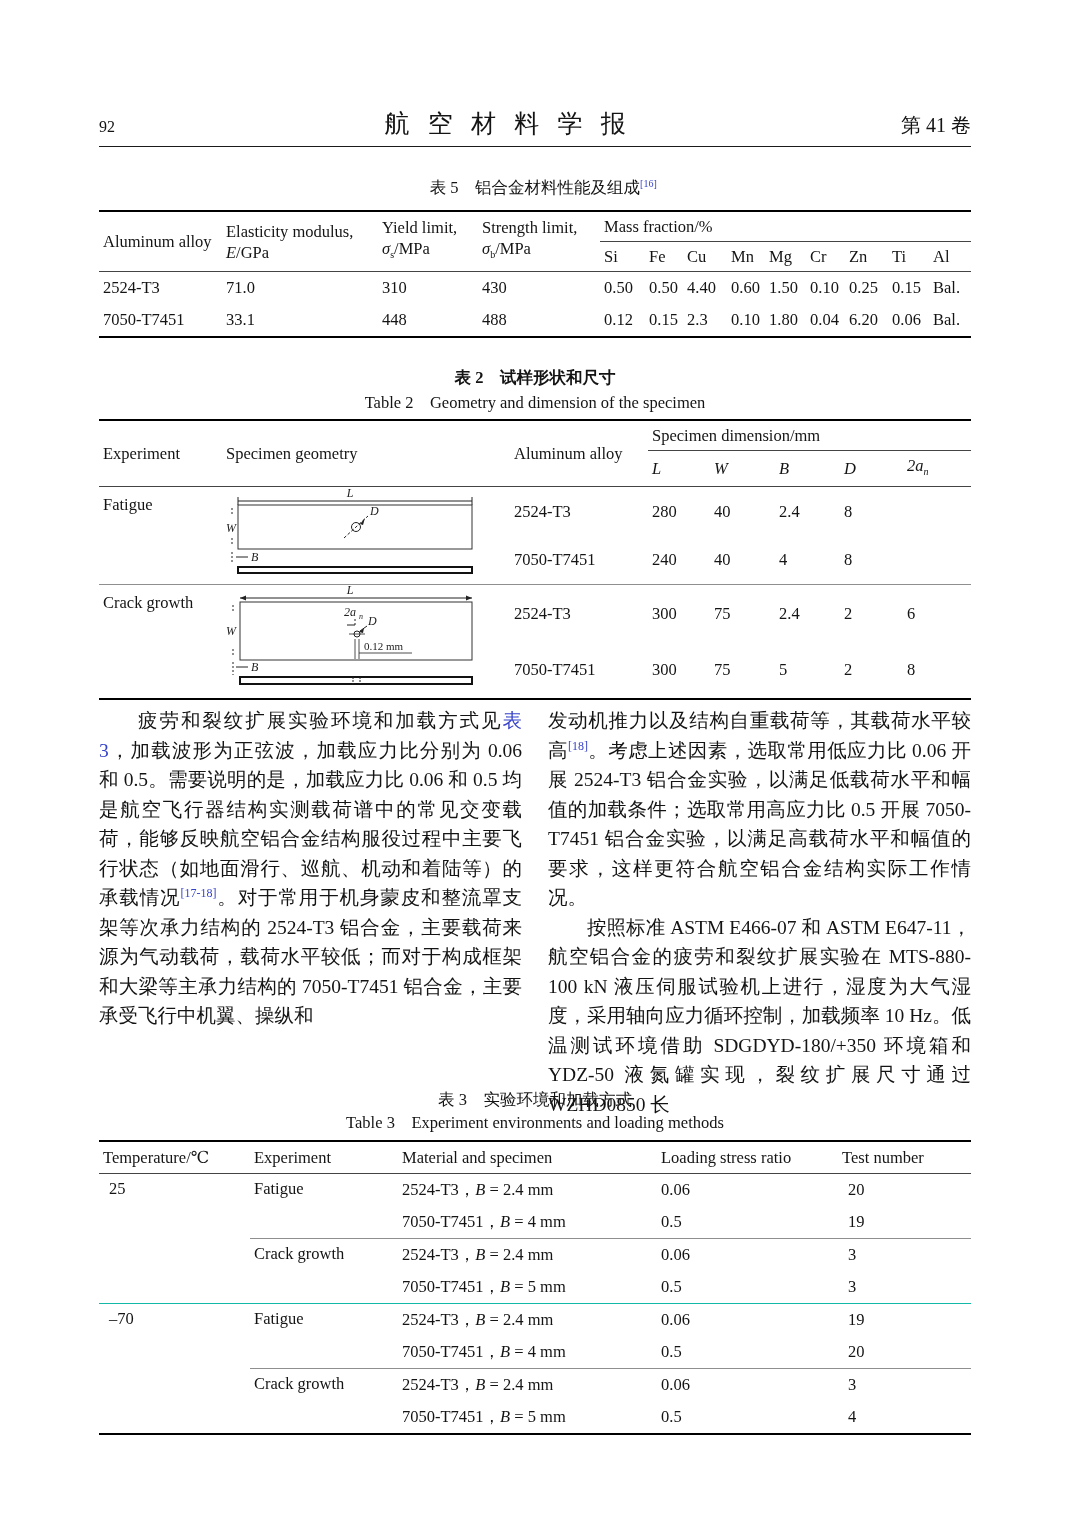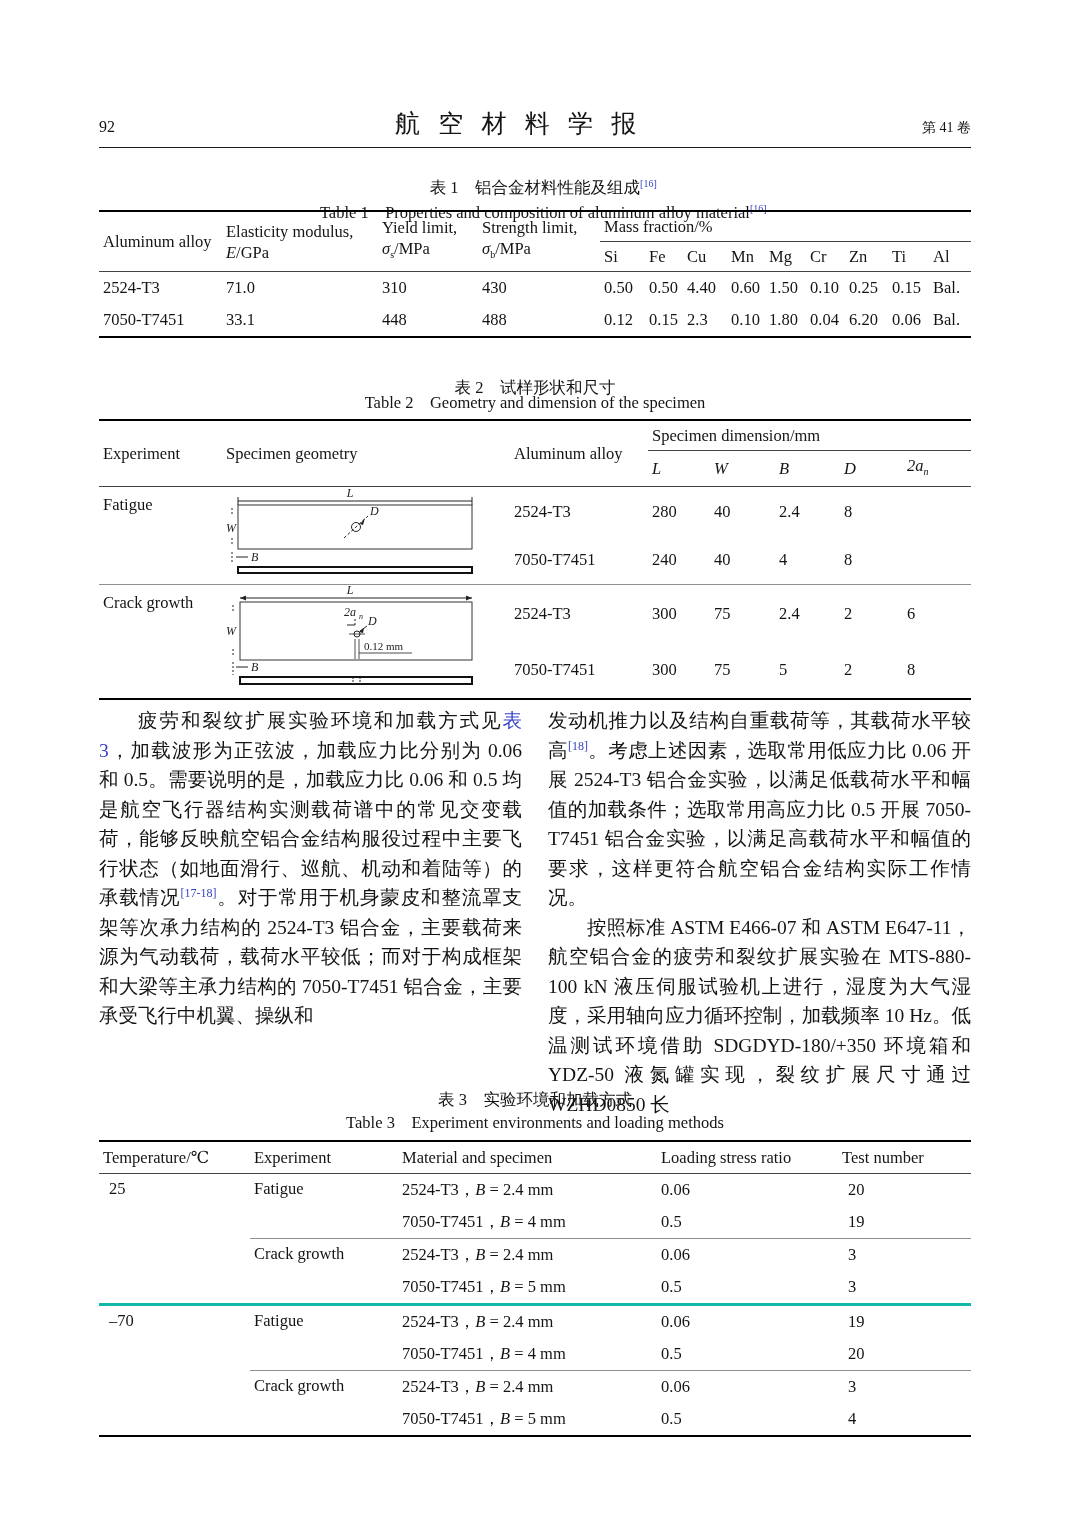--- a/index.html
+++ b/index.html
@@ -4,21 +4,21 @@
 <style>
   html,body{margin:0;padding:0;background:#e8e8e8;}
   .page{position:relative;width:1071px;height:1515px;background:#ffffff;margin:0 auto;
         font-family:"Liberation Serif","DejaVu Serif",serif;color:#141414;overflow:hidden;}
   .abs{position:absolute;}
   
   .pagehead{top:112px;left:99px;width:872px;display:flex;justify-content:space-between;
             align-items:baseline;border-bottom:1.5px solid #1a1a1a;padding-bottom:7px;line-height:24px;}
   .pagenum{font-size:16px;}
   .jtitle{font-size:25px;letter-spacing:6px;}
-  .volume{font-size:14px;}
+  .volume{font-size:20px;}
   
   .caption{left:99px;width:872px;text-align:center;font-size:16.5px;line-height:20px;white-space:pre-wrap;}
   .ref{color:#3642c8;font-size:10px;vertical-align:super;line-height:0;}
   
   .t{border-collapse:collapse;table-layout:fixed;width:872px;font-size:16.5px;
      border-top:2px solid #000;border-bottom:2px solid #000;}
   .t th{font-weight:normal;text-align:left;vertical-align:middle;padding:4px 0 4px 4px;line-height:21px;}
   .t td{text-align:left;vertical-align:middle;padding:0 0 0 4px;}
   .hrule{border-bottom:1px solid #444;}
   .var{font-style:italic;font-family:"Liberation Serif","DejaVu Serif",serif;}
@@ -41,41 +41,38 @@
   .col{width:423px;font-size:19.5px;line-height:29.5px;text-align:justify;}
   .col p{margin:0;}
   .col p.ind{text-indent:2em;}
   .link{color:#3642c8;}
   .supref{color:#3642c8;font-size:12px;vertical-align:super;line-height:0;}
   
   .t3{top:1140px;left:99px;}
   .t3 th{height:23px;}
   .t3 tbody td{height:32px;}
   .t3 tr.gsep td{border-top:1px solid #8f8f8f;}
-  .t3 tr.ssep td{border-top:3px solid #14b8a6;}
+  .t3 tr.ssep td{border-top:1px solid #14b8a6;}
   .t3 td.tempcell{vertical-align:top;padding-top:5px;padding-left:10px;}
   .t3 td.expcell{vertical-align:top;padding-top:5px;}
   .t3 td.numcell{padding-left:10px;}
 </style>
 </head>
 <body>
 
 <div class="page">
 
   <div class="abs pagehead">
     <span class="pagenum">92</span>
     <span class="jtitle">航 空 材 料 学 报</span>
     <span class="volume">第 41 卷</span>
   </div>
 
   <div class="abs caption" style="top:158px;">
-    <span>表 1　铝合金材料性能及组成</span><span class="ref">[16]</span>
-  </div>
-  <div class="abs caption" style="top:183px;">
-    <span>Table 1　Properties and composition of aluminum alloy material</span><span class="ref">[16]</span>
+    <span>表 5　铝合金材料性能及组成</span><span class="ref">[16]</span>
   </div>
 
   <table class="abs t t1">
     <colgroup>
       <col style="width:123px">
         <col style="width:156px">
         <col style="width:100px">
         <col style="width:122px">
       <col style="width:45px">
         <col style="width:38px">
@@ -143,21 +140,21 @@
         <td>0.10</td>
         <td>1.80</td>
         <td>0.04</td>
         <td>6.20</td>
         <td>0.06</td>
         <td>Bal.</td>
       </tr>
     </tbody>
   </table>
 
-  <div class="abs caption" style="top:378px;">表 2　试样形状和尺寸</div>
+  <div class="abs caption" style="top:368px;font-weight:bold;">表 2　试样形状和尺寸</div>
   <div class="abs caption" style="top:393px;">Table 2　Geometry and dimension of the specimen</div>
 
   <table class="abs t t2">
     <colgroup>
       <col style="width:123px">
         <col style="width:288px">
         <col style="width:138px">
       <col style="width:62px">
         <col style="width:65px">
         <col style="width:65px">

